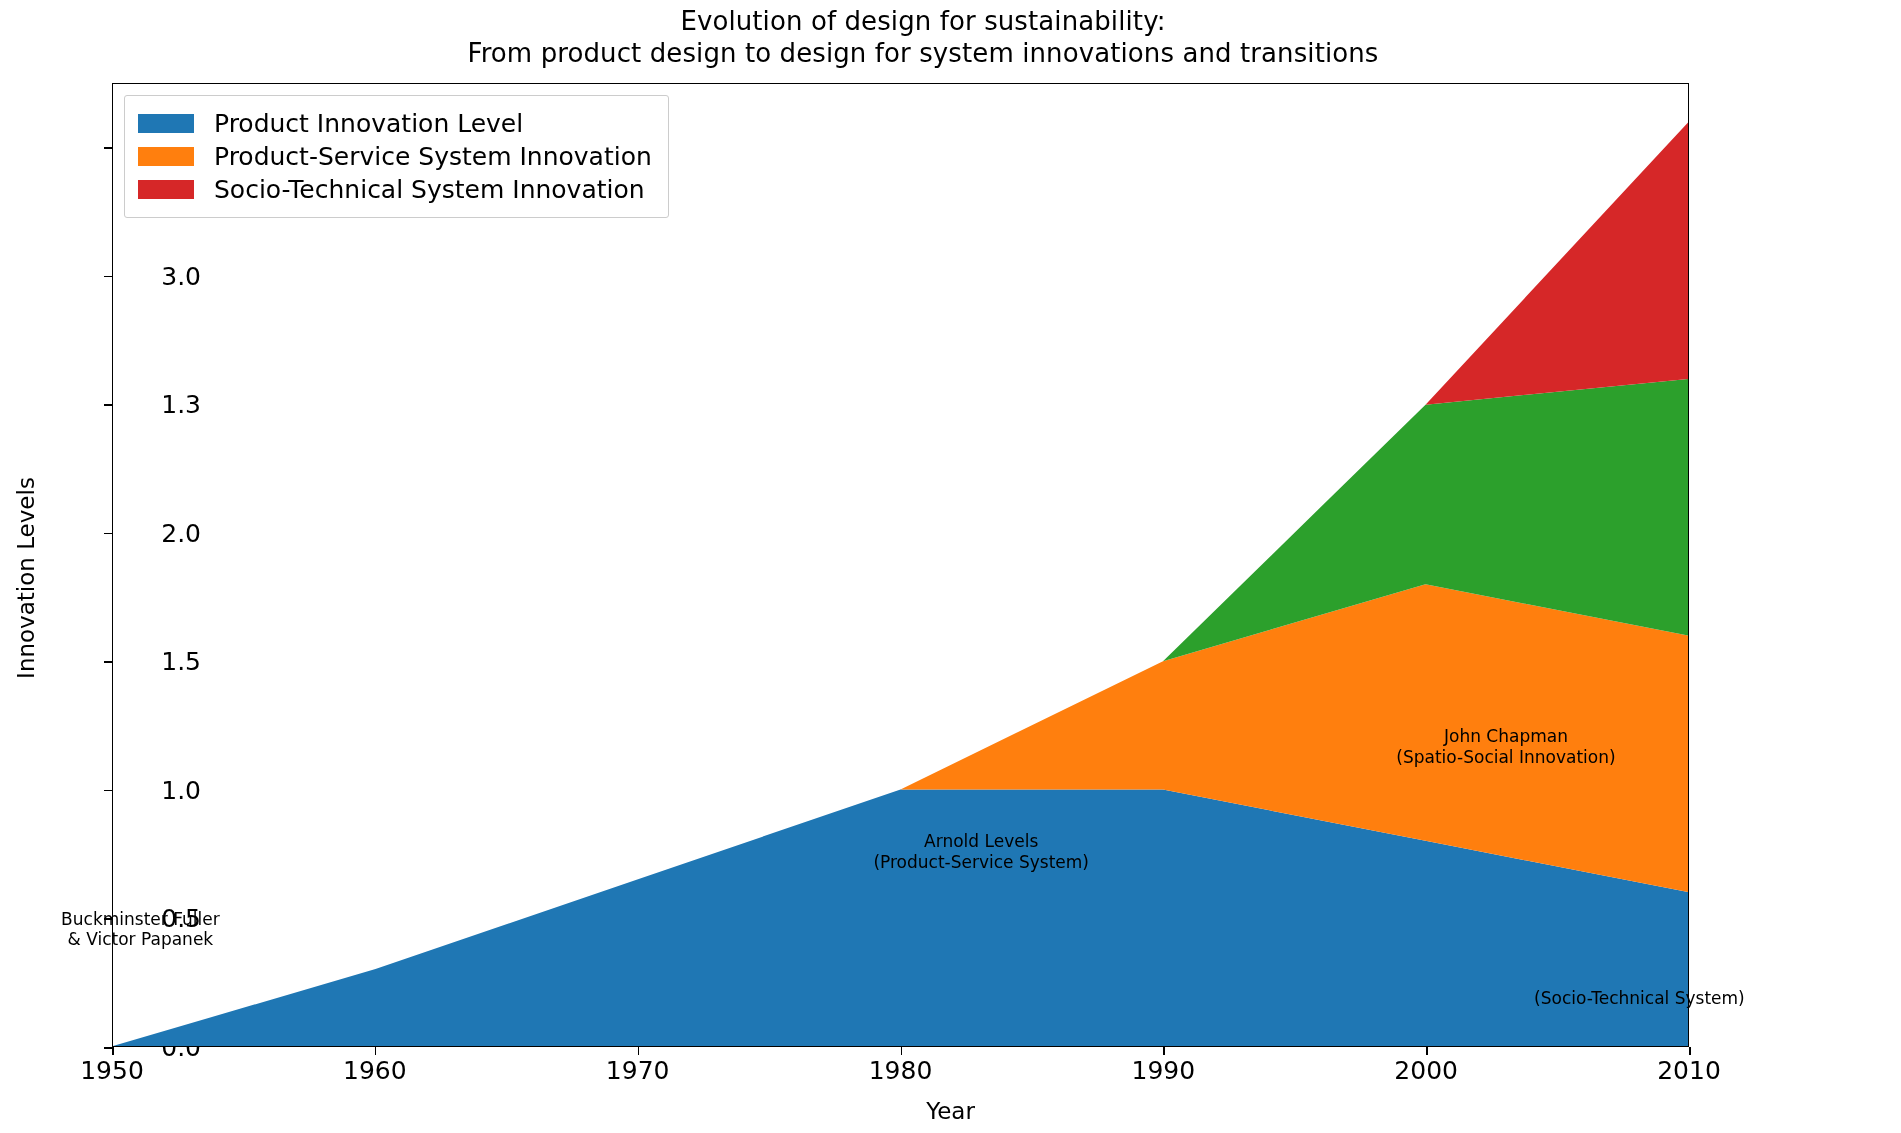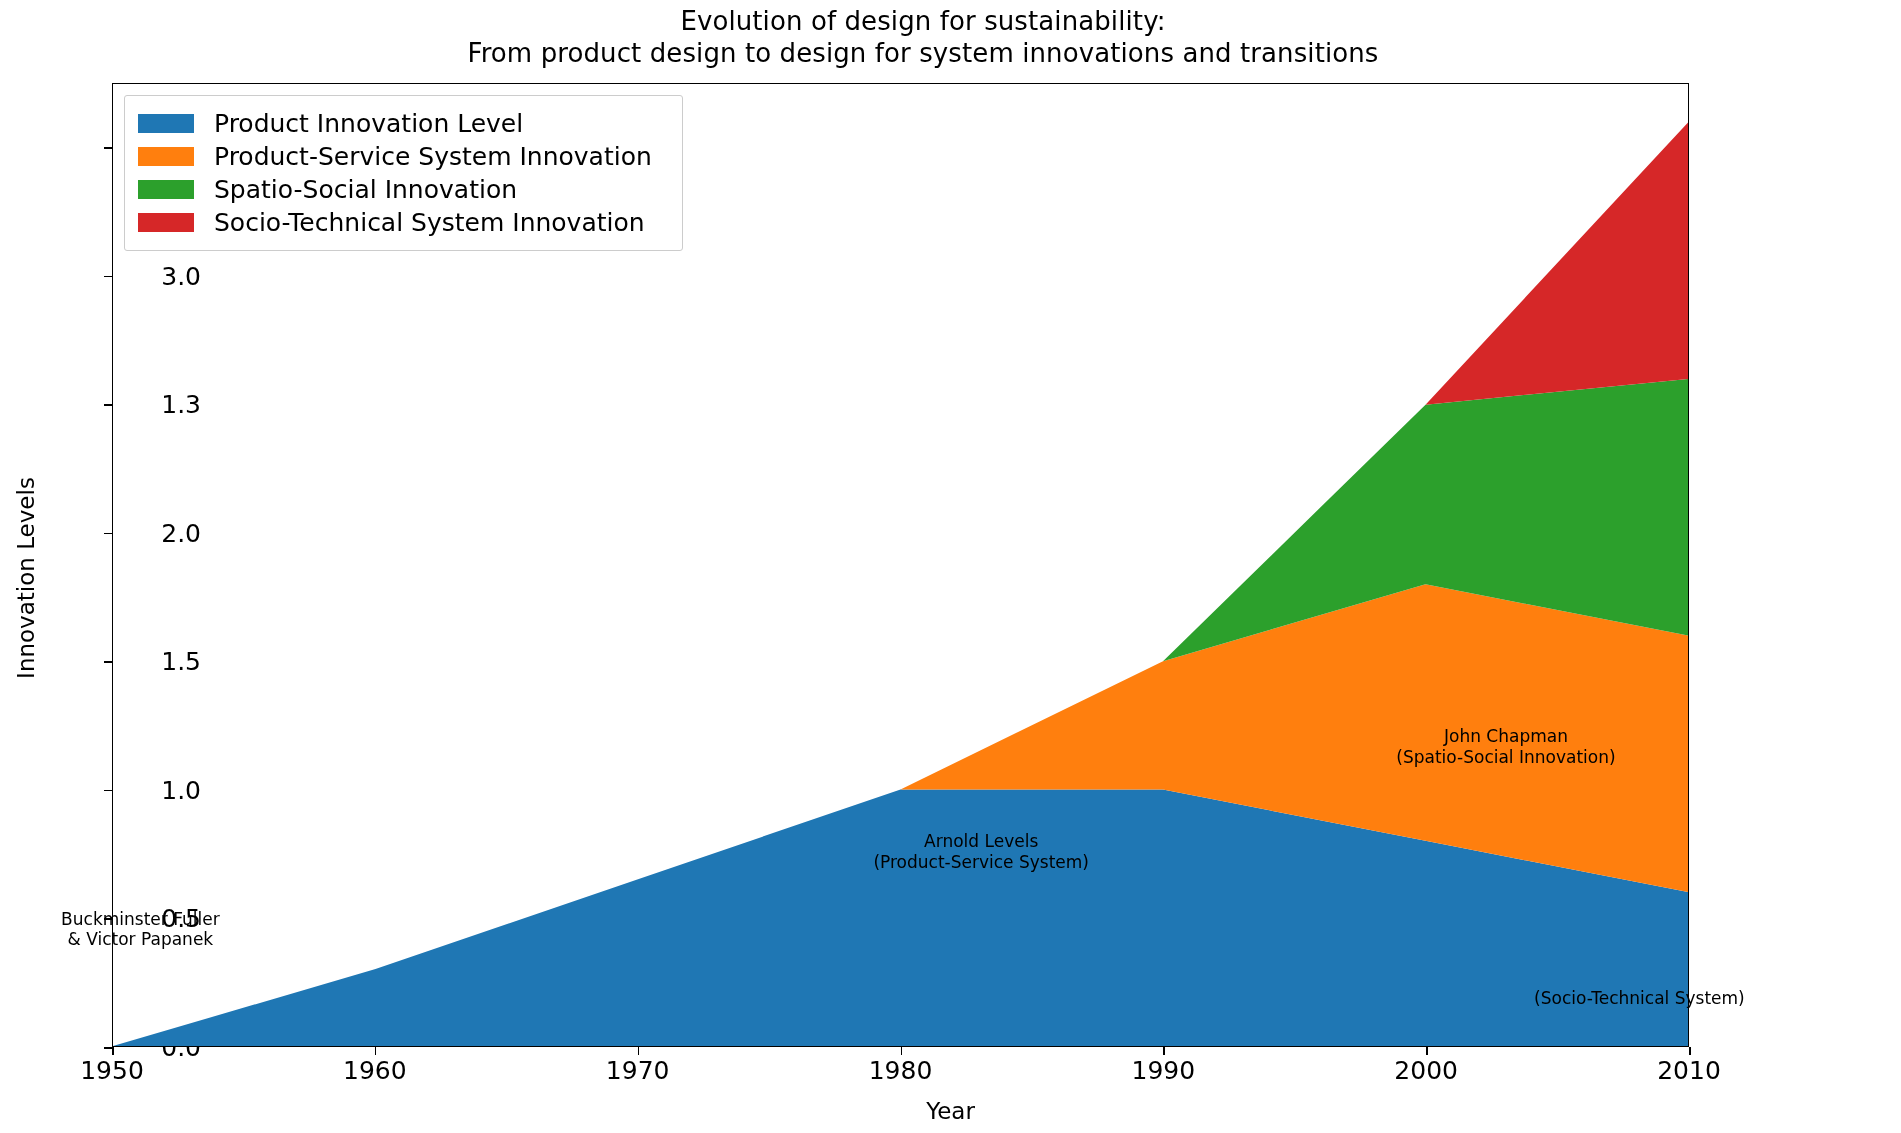--- a/index.html
+++ b/index.html
@@ -118,21 +118,21 @@
   }
 
   
   #legend {
     position: absolute;
     left: 124px;
     top: 95px;
     background: #ffffff;
     border: 1px solid #cccccc;
     border-radius: 3px;
-    padding: 11px 30px 11px 13px;
+    padding: 11px 16px 11px 13px;
     box-sizing: border-box;
     z-index: 6;
   }
   .legend-row {
     display: flex;
     align-items: center;
     height: 33px;
   }
   .legend-swatch {
     width: 56px;
@@ -240,22 +240,18 @@
   <div id="legend">
       <div class="legend-row">
         <span class="legend-swatch" style="background: rgb(31, 119, 180);"></span>
         <span class="legend-text">Product Innovation Level</span>
       </div>
       <div class="legend-row">
         <span class="legend-swatch" style="background: rgb(255, 127, 14);"></span>
         <span class="legend-text">Product-Service System Innovation</span>
       </div>
       <div class="legend-row">
-        <span class="legend-swatch" style="background: rgb(44, 160, 44);"></span>
-        <span class="legend-text">Spatio-Social Innovation</span>
-      </div>
-      <div class="legend-row">
         <span class="legend-swatch" style="background: rgb(214, 39, 40);"></span>
         <span class="legend-text">Socio-Technical System Innovation</span>
       </div>
     </div>
 
 </div>
 
 </body></html>

